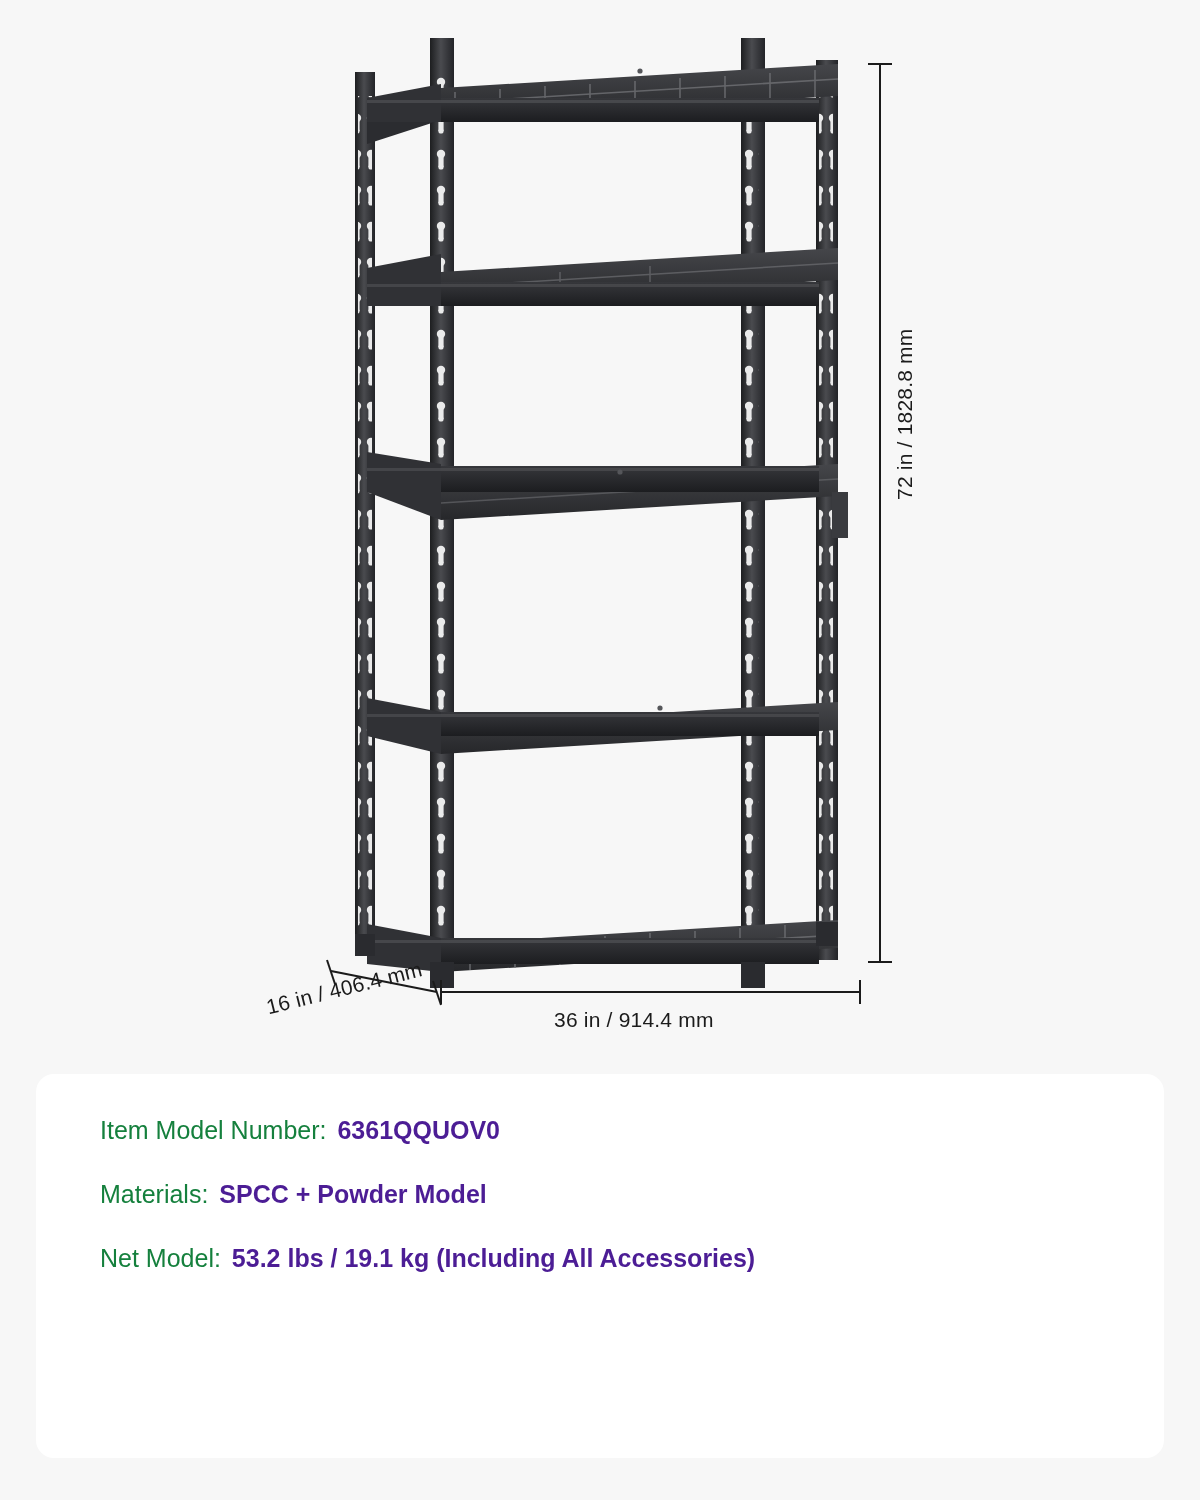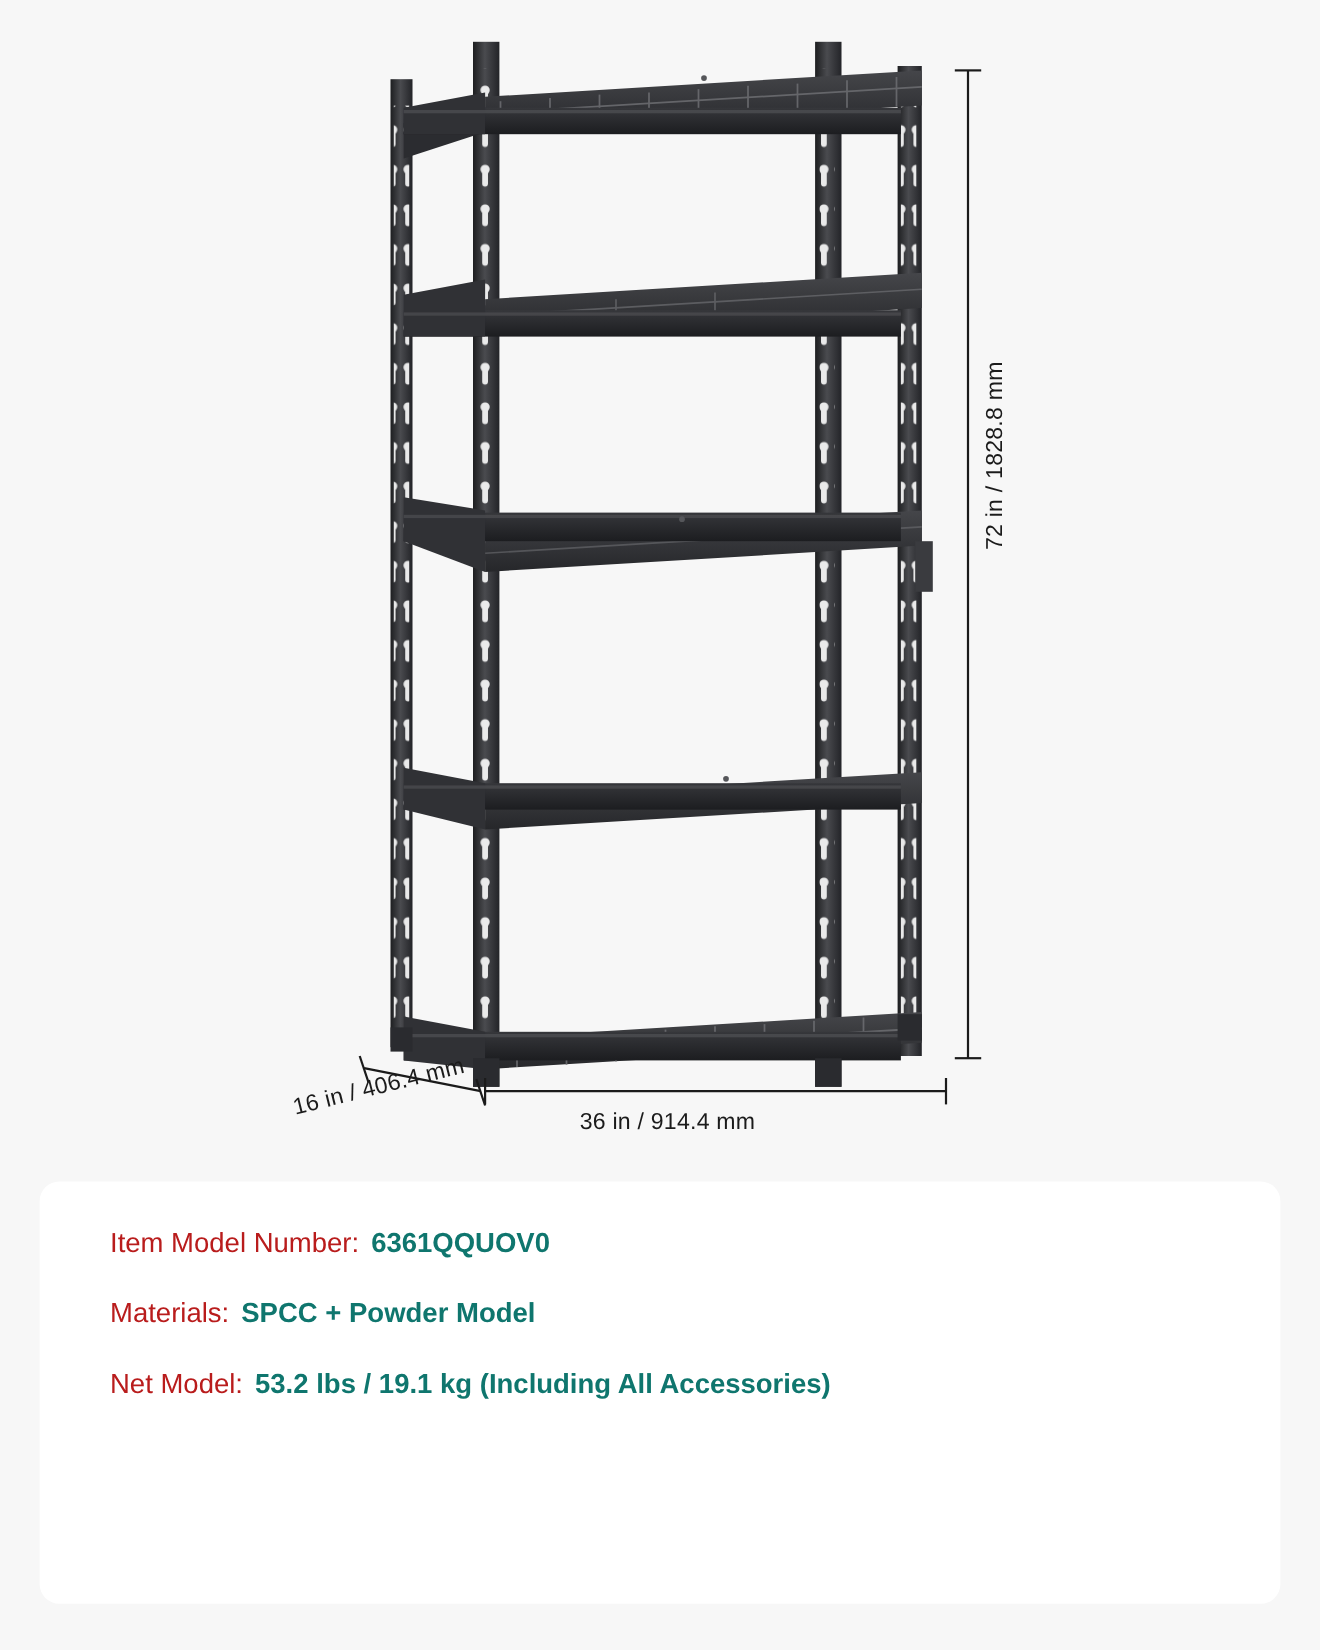--- a/index.html
+++ b/index.html
@@ -39,21 +39,21 @@
     letter-spacing: 0.2px;
   }
   .dim-height {
     left: 893px;
     top: 500px;
     transform: rotate(-90deg);
     transform-origin: left top;
     text-align: center;
   }
   .dim-width {
-    left: 527px;
+    left: 554px;
     top: 1008px;
   }
   .dim-depth {
     left: 264px;
     top: 996px;
     transform: rotate(-14deg);
     transform-origin: left top;
   }
 
   
@@ -72,26 +72,26 @@
     font-size: 25px;
     color: #262626;
     margin-bottom: 35px;
     line-height: 1.15;
     white-space: nowrap;
   }
   .spec-row:last-child {
     margin-bottom: 0;
   }
   .spec-label {
-    color: #b91c1c;
+    color: #15803d;
     font-weight: 400;
     text-align: right;
   }
   .spec-value {
-    color: #0f766e;
+    color: #4c1d95;
     font-weight: bold;
     margin-left: 4px;
   }
 </style>
 </head>
 <body>
 
 <div class="diagram-area">
 
   <svg class="shelf-svg" width="1200" height="1080" viewBox="0 0 1200 1080">

